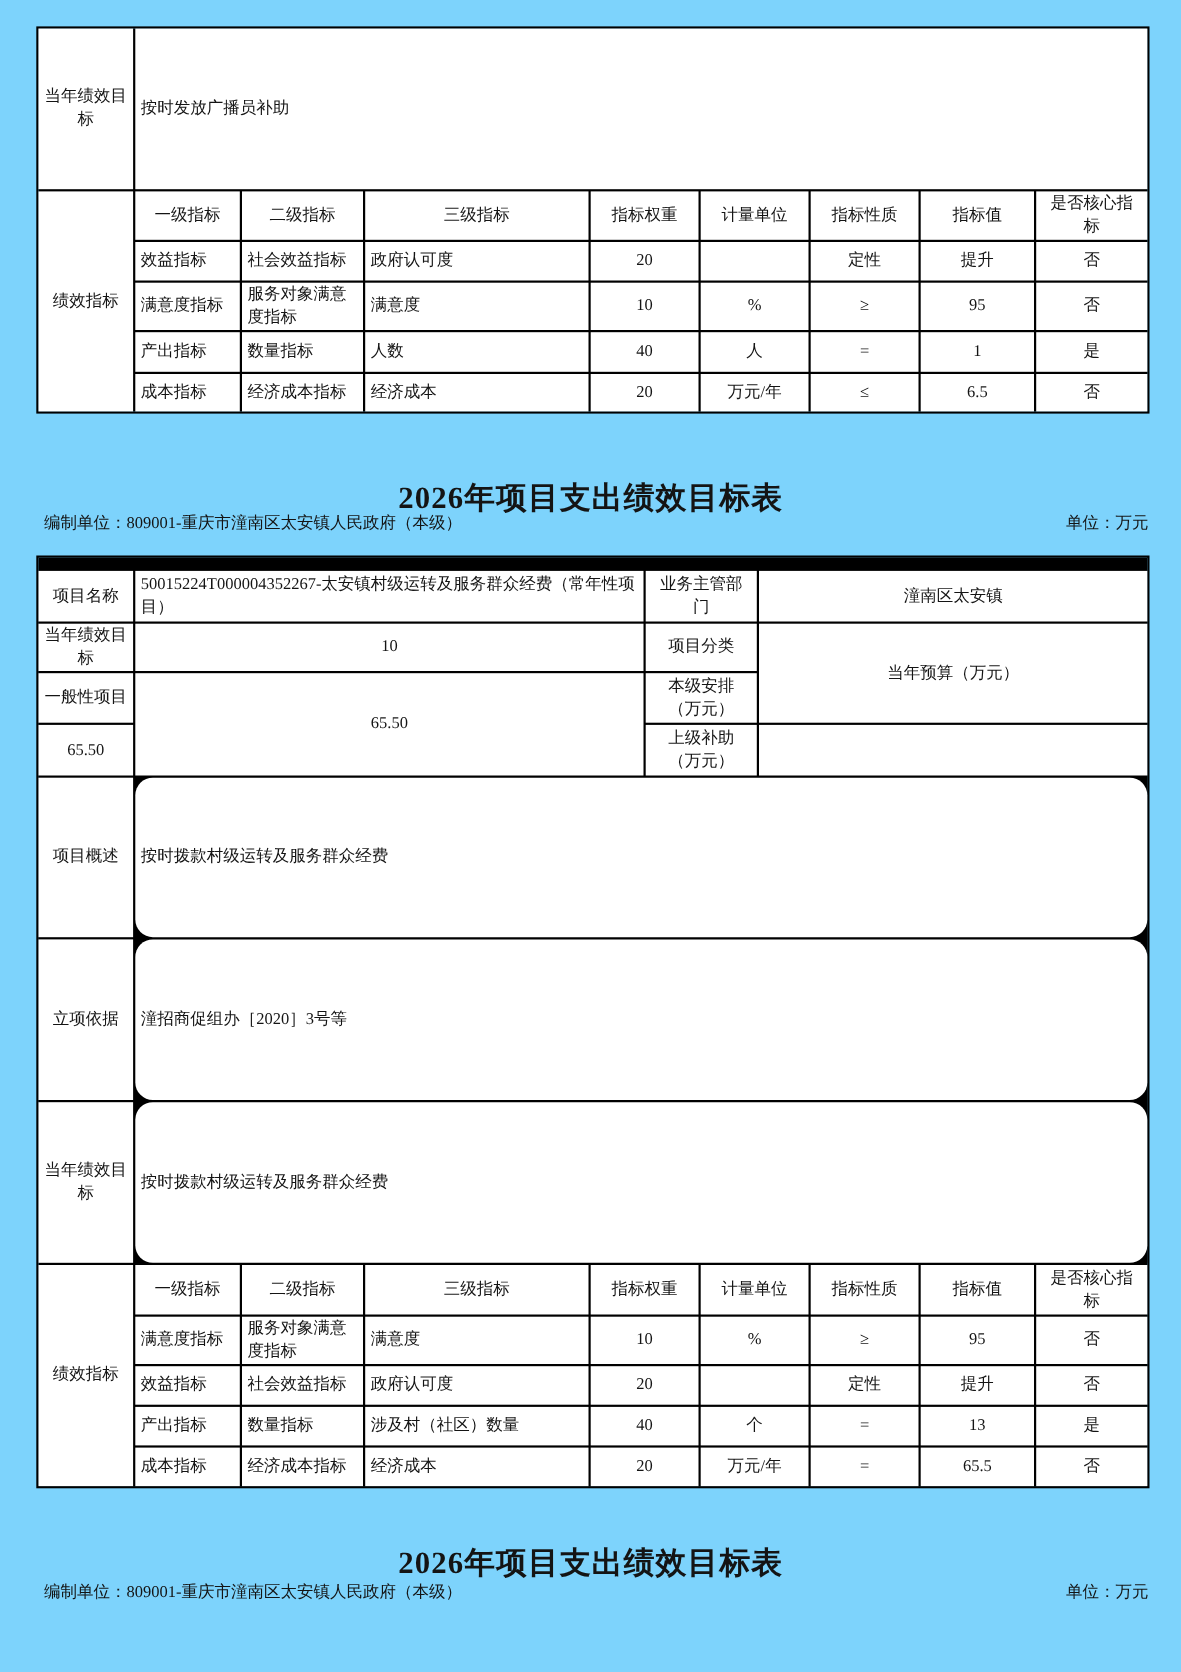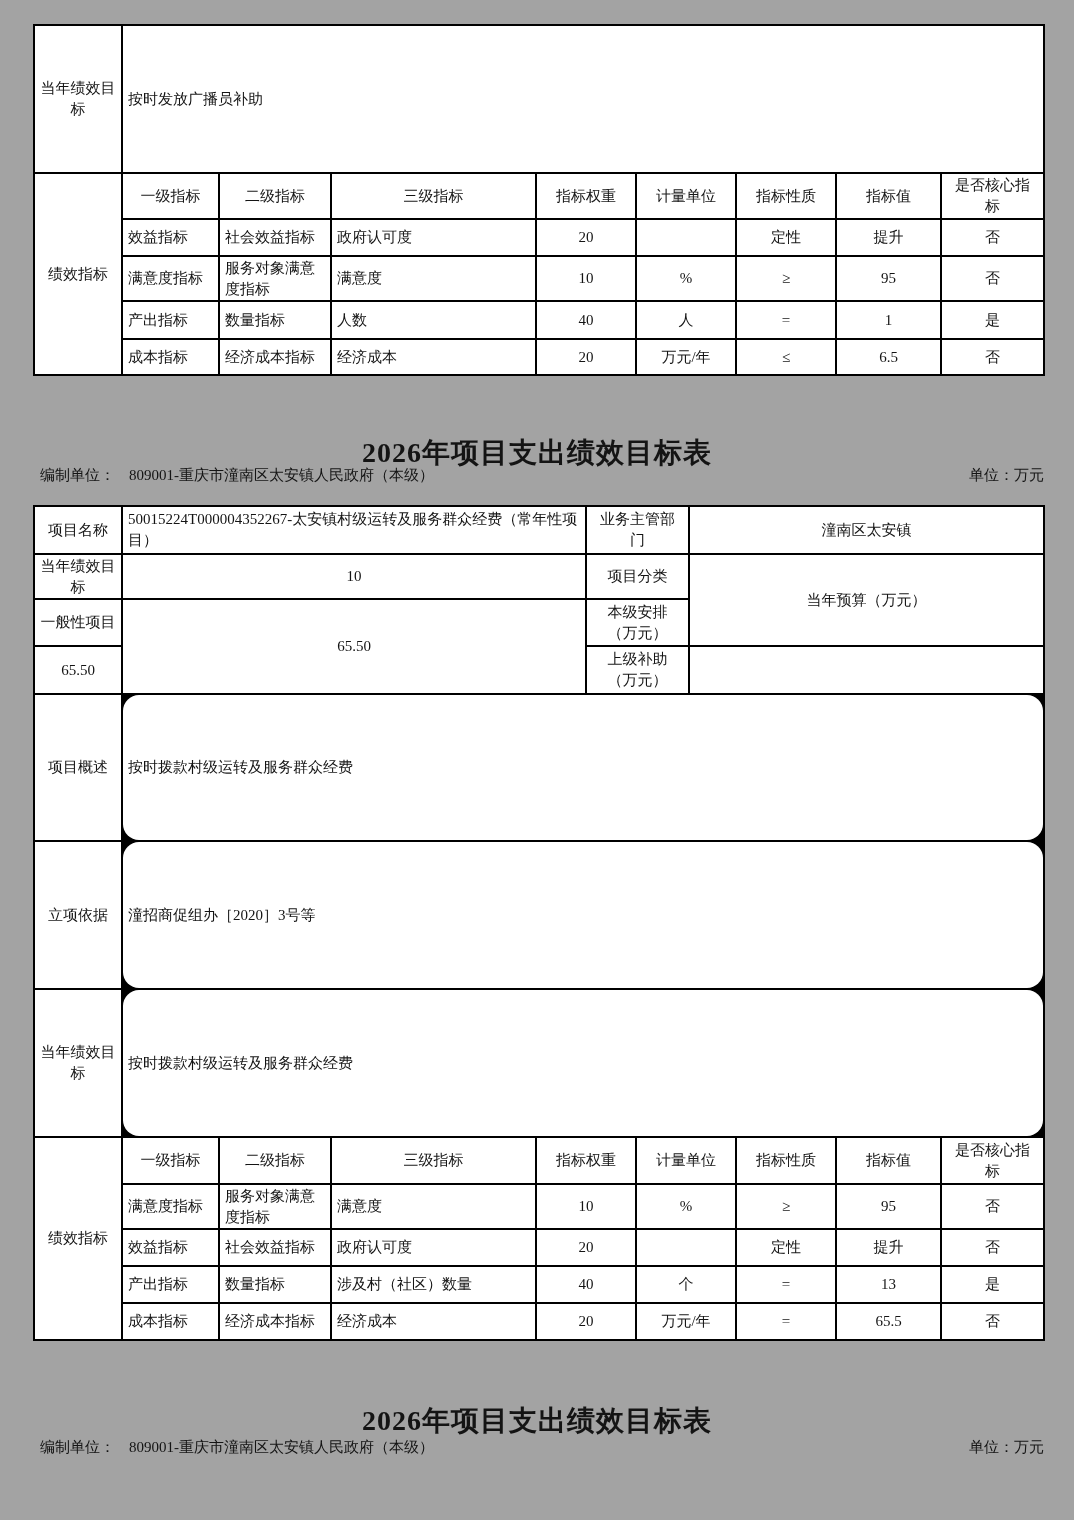--- a/index.html
+++ b/index.html
@@ -1,17 +1,17 @@
 <!DOCTYPE html>
 <html><head>
 <meta charset="utf-8">
 <style>
   html,body { margin:0; padding:0; background:#ffffff; }
   .page {
-    position:relative; width:1074px; height:1520px; background:#a3a3a3;
+    position:relative; width:1074px; height:1520px; background:#7dd3fc;
     font-family:"Liberation Serif","DejaVu Serif",serif; color:#141414;
     overflow:hidden; line-break:strict;
   }
   .tbl { position:absolute; left:33px; border:2px solid #000; background:#000; }
   .grid { display:grid; gap:2px; background:#000; }
   .sections { display:flex; flex-direction:column; gap:2px; background:#000; }
   .cell {
     background:#fff; display:flex; align-items:center; justify-content:center;
     text-align:center; font-size:15px; line-height:1.38; padding:2px 4px;
     box-sizing:border-box; overflow:hidden;
@@ -25,20 +25,21 @@
     grid-template-columns:86px 95px 110px 203px 98px 98px 98px 103px 101px;
     grid-template-rows:146px 44px 35px 43px 36px 34px;
   }
   #tableA { top:24px; }
 
   
   #tableB { top:505px; }
   #tableB .g1 {
     grid-template-columns:86px 462px 101px 353px;
     grid-template-rows:46px 43px 45px 46px 145px 146px 146px;
+    margin-top:12px;
   }
   #tableB .g2 {
     grid-template-columns:86px 95px 110px 203px 98px 98px 98px 103px 101px;
     grid-template-rows:45px 43px 35px 35px 35px;
   }
 
   .span8 { grid-column:span 8; }
   .span3 { grid-column:span 3;border-radius:16px; }
   .rspan5 { grid-row:span 5;text-align:right; }
   .rspan2 { grid-row:span 2; }
@@ -49,21 +50,21 @@
   }
   #title1 { top:398px; }
   #title2 { top:1366px; }
 
   .meta-line {
     position:absolute; left:40px; right:30px; display:flex;
     justify-content:space-between; align-items:center; font-size:15px;
   }
   #meta1 { top:466px; }
   #meta2 { top:1438px; }
-  .meta-left { display:flex; gap:14px; }
+  .meta-left { display:flex; }
 </style>
 </head>
 <body>
 
 <div class="page">
 
   <div class="tbl" id="tableA">
     <div class="grid">
       <div class="cell lab">当年绩效目标</div>
       <div class="cell left span8">按时发放广播员补助</div>

